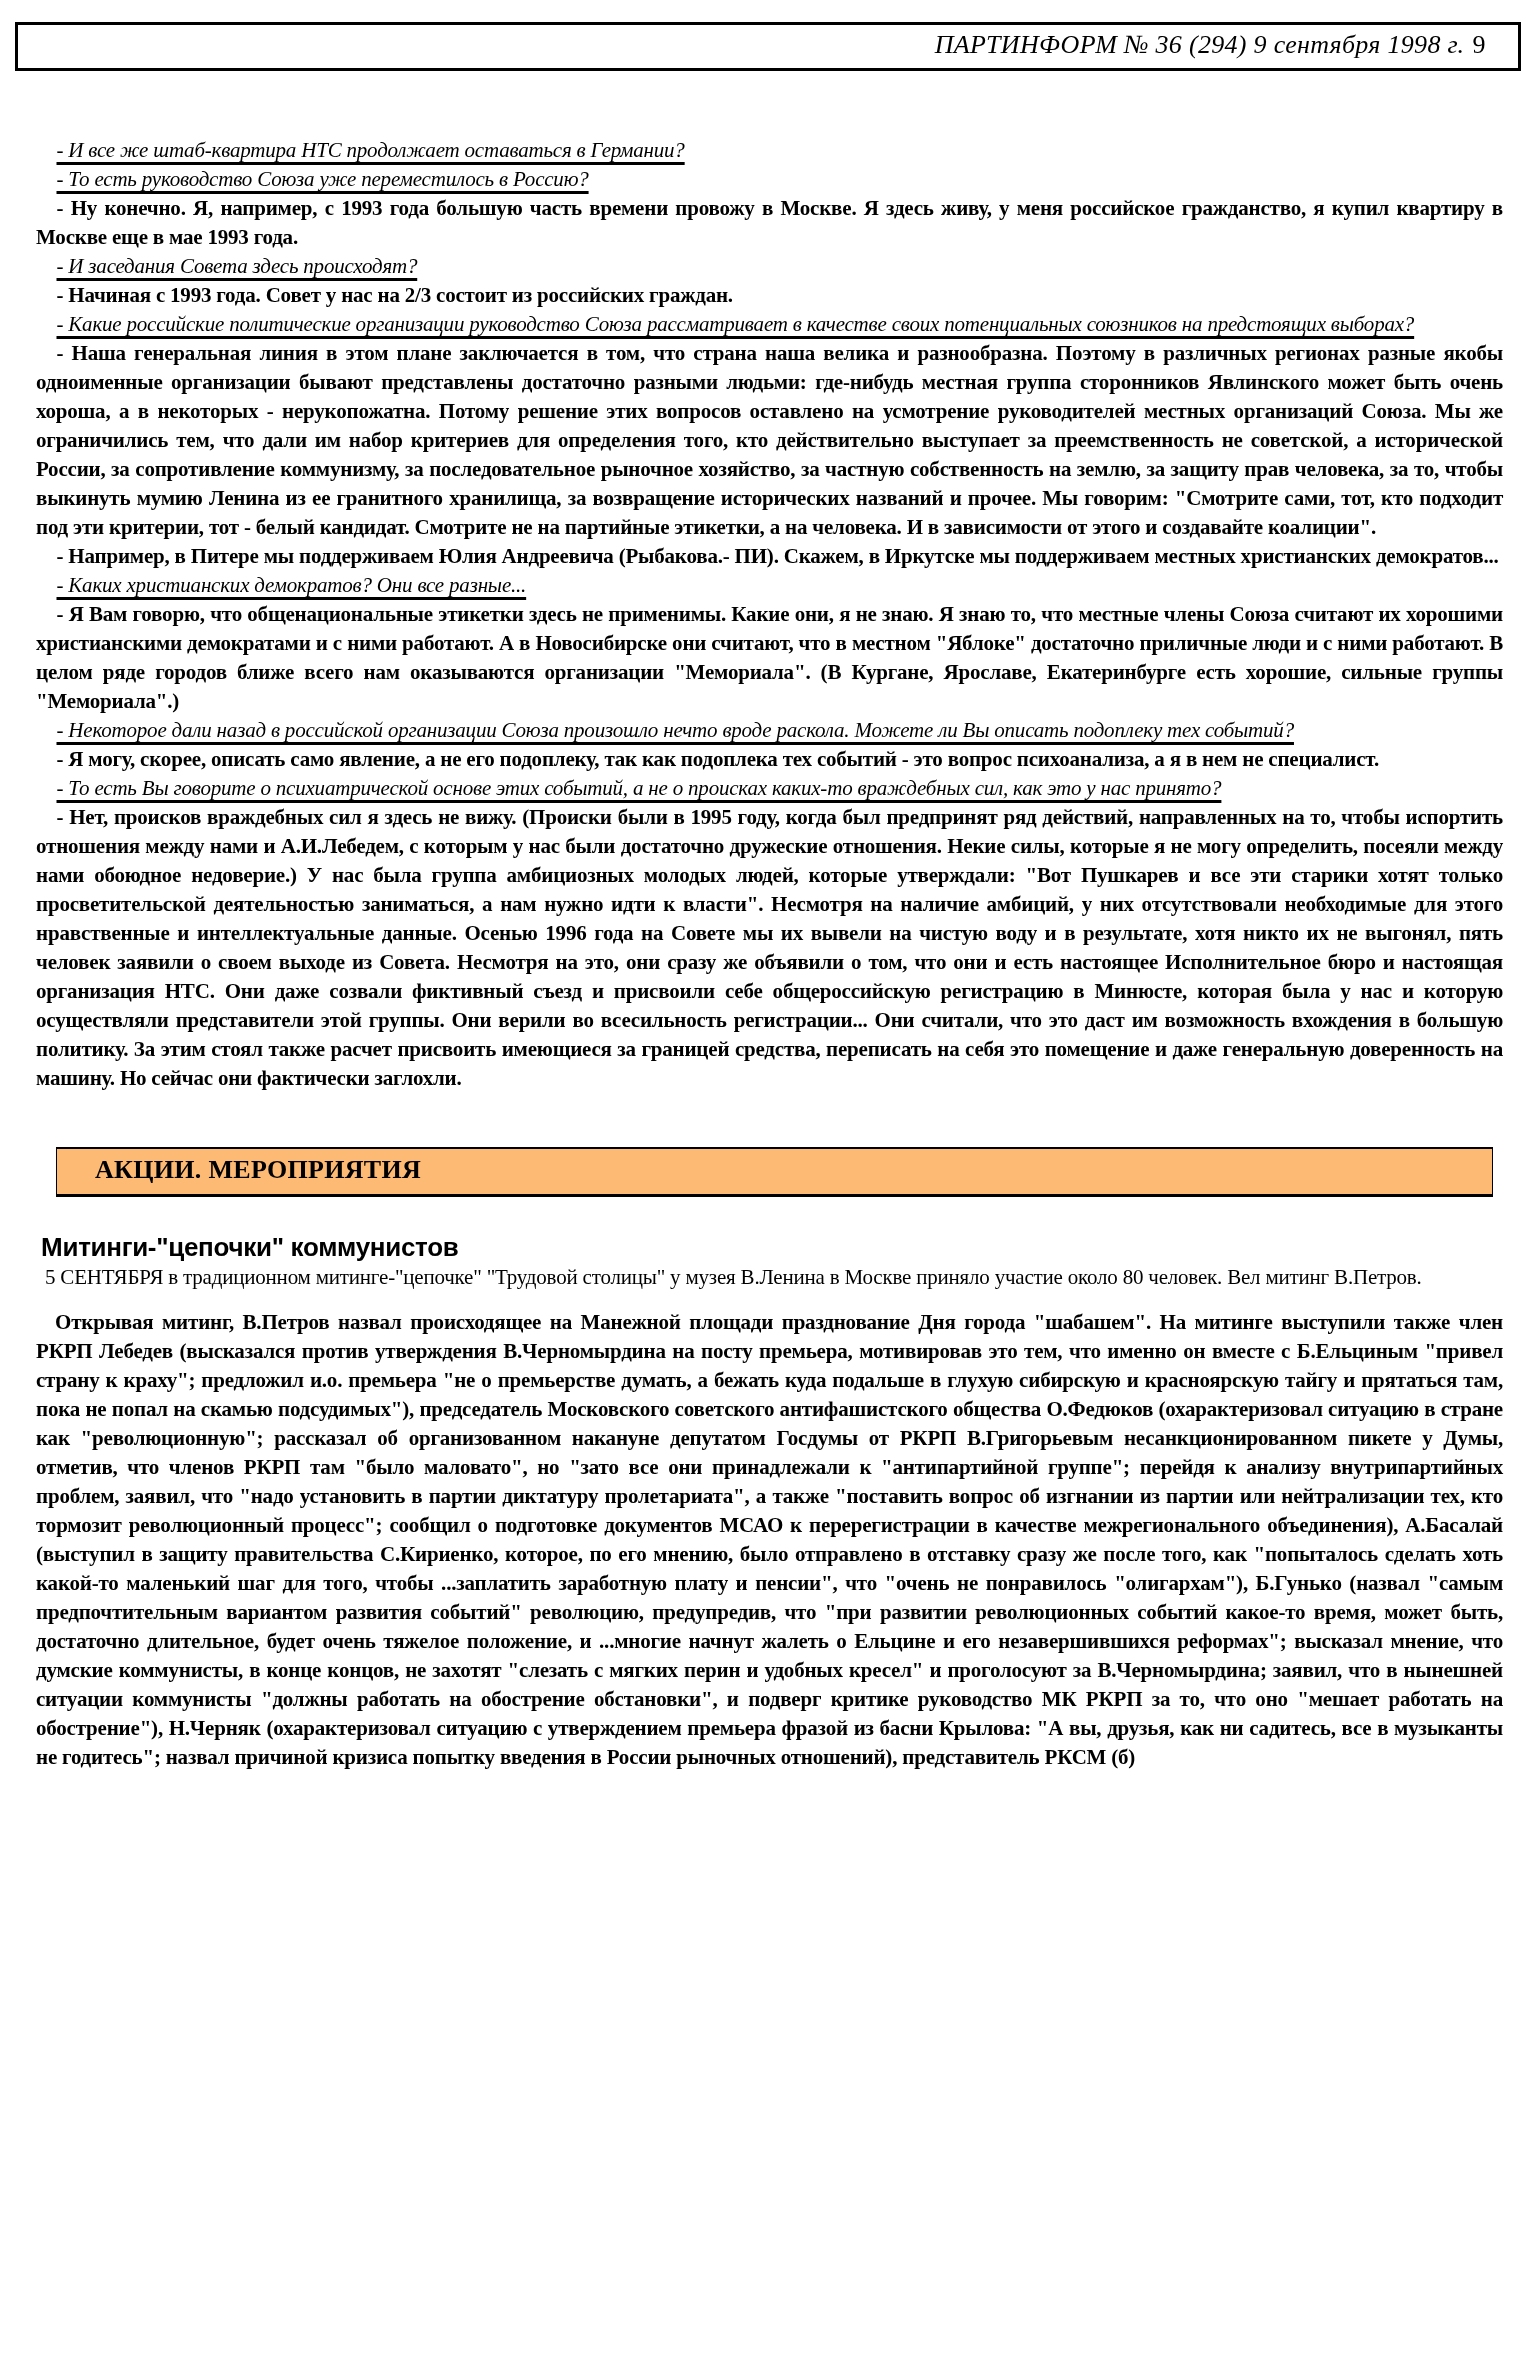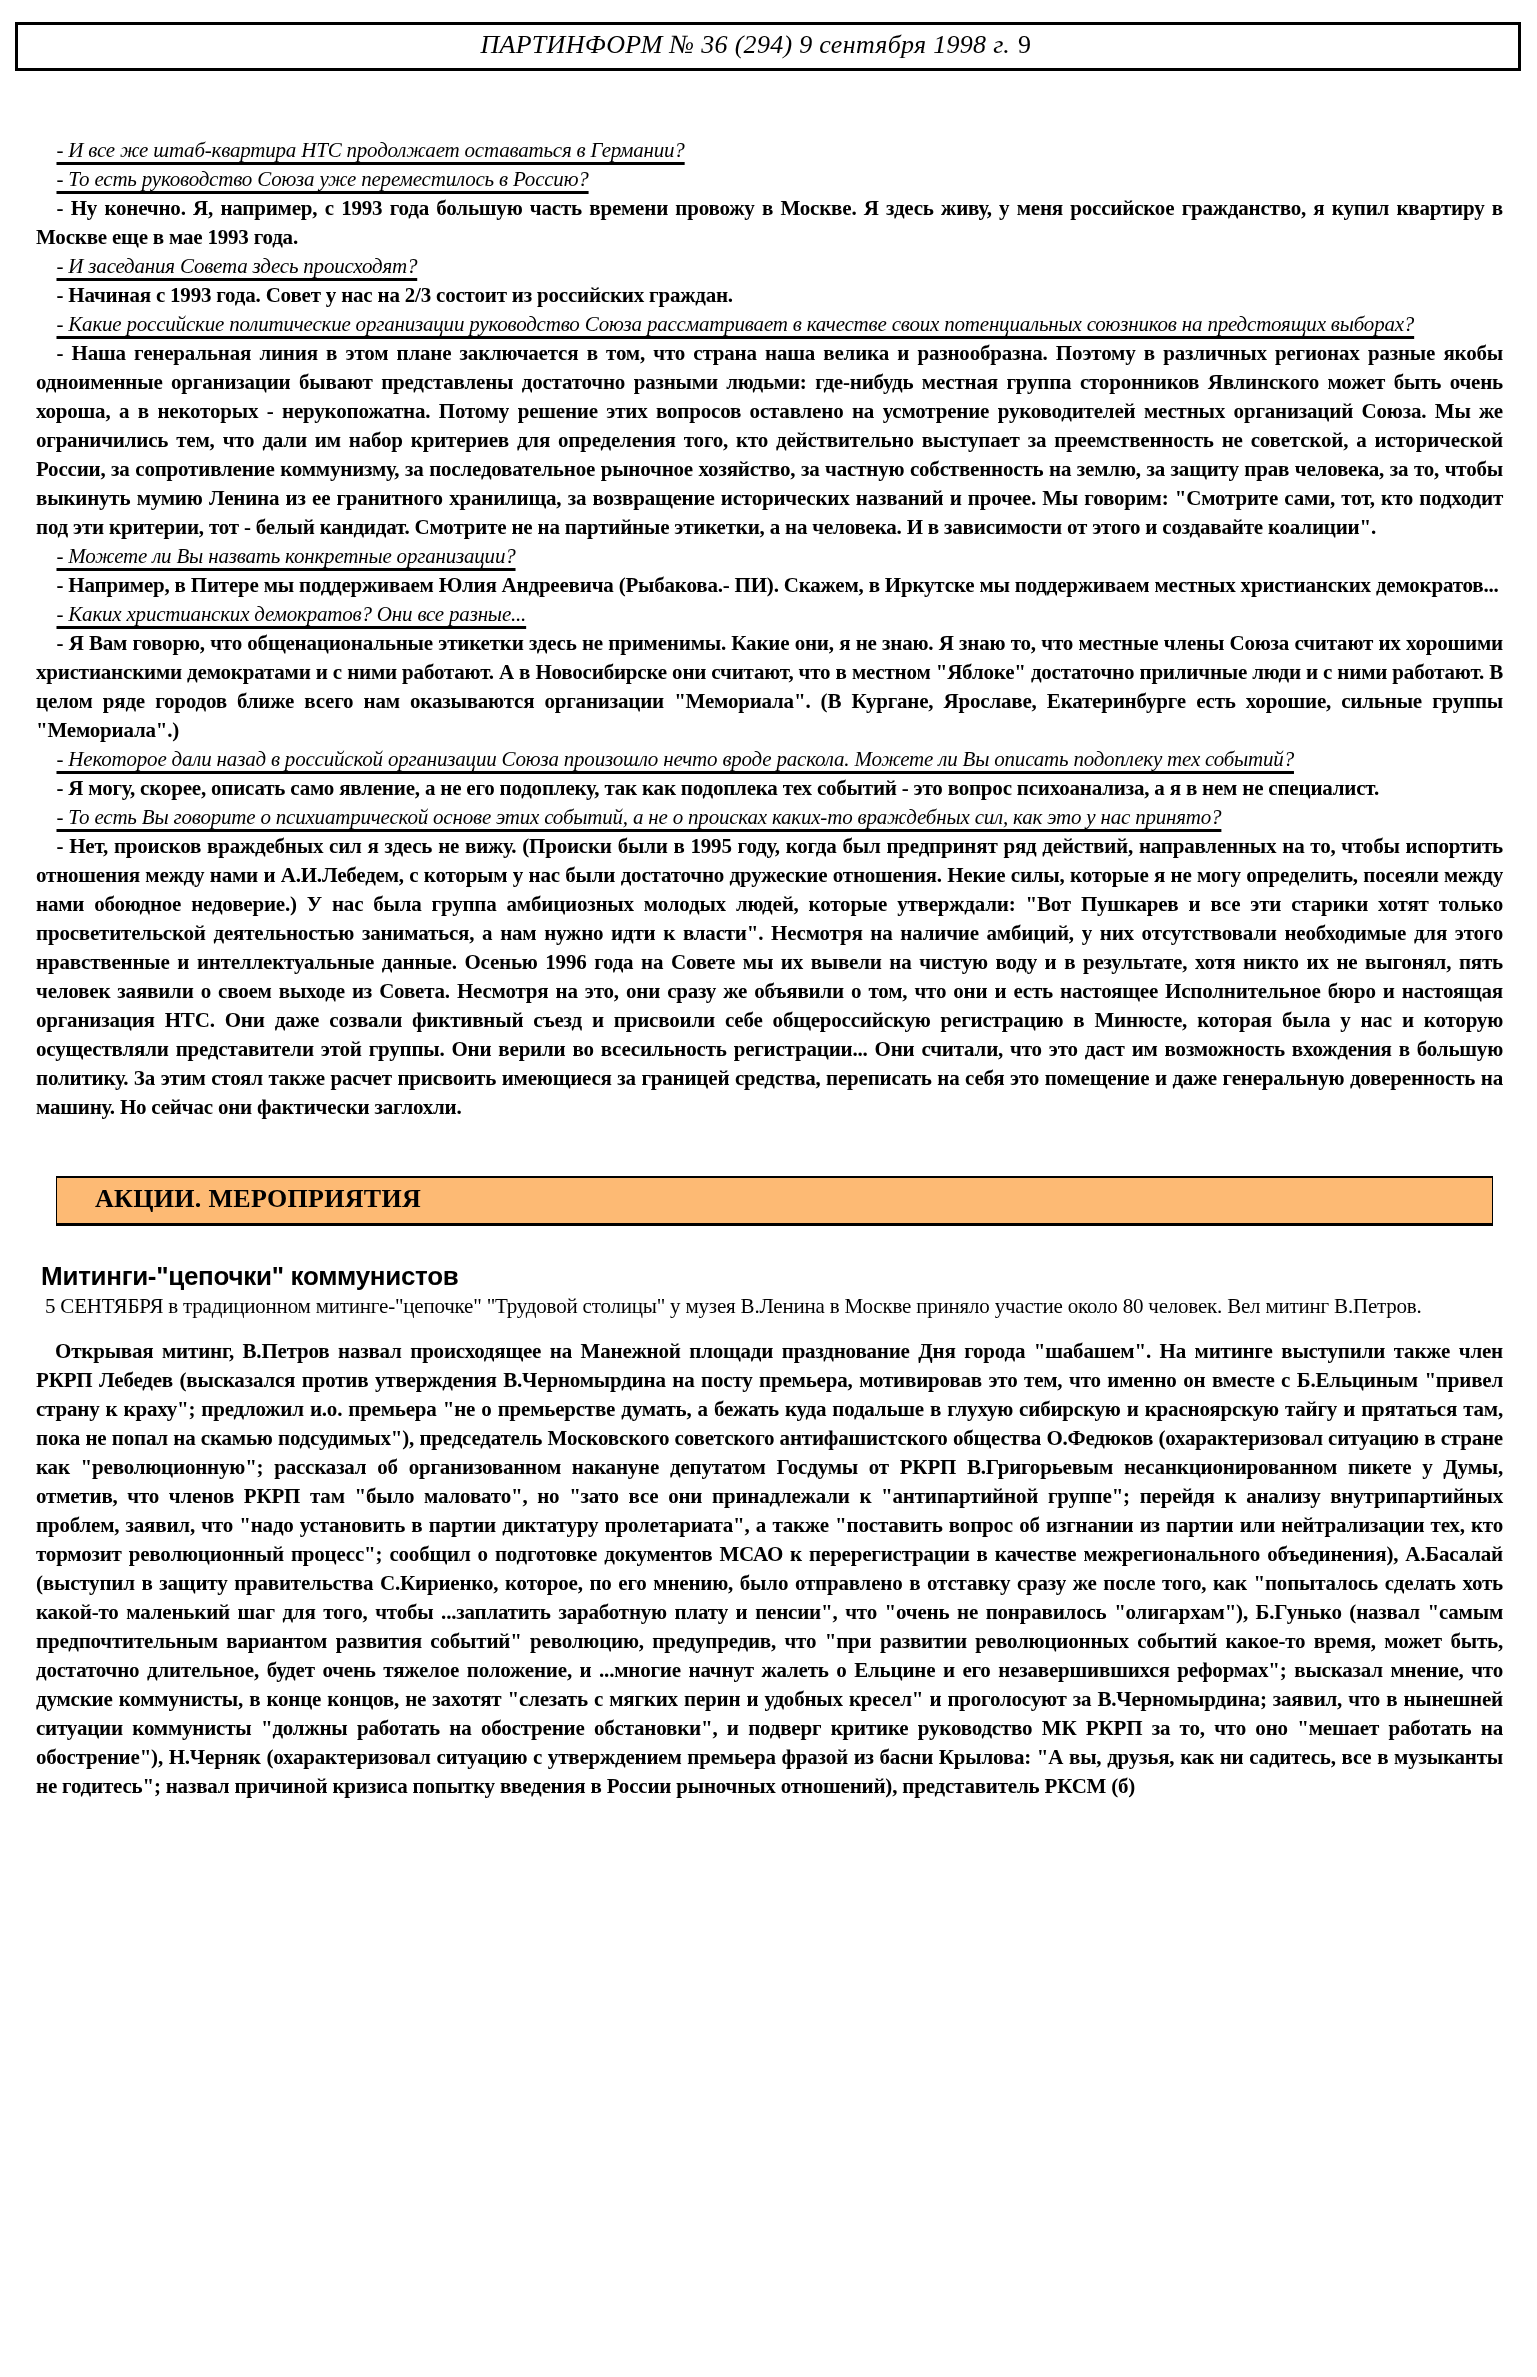--- a/index.html
+++ b/index.html
@@ -13,21 +13,21 @@
     font-family: "Liberation Sans", "DejaVu Sans", sans-serif;
     overflow: hidden;
   }
   .header-box {
     position: absolute;
     left: 15.4px; top: 22px;
     width: 1506px; height: 49px;
     border: 3.2px solid #000000;
     display: flex;
     align-items: center;
-    justify-content: center;
+    justify-content: flex-end;
     padding: 0 33px 2.6px 7.7px;
     font-family: "Liberation Serif", "DejaVu Serif", serif;
     font-size: 26px;
     gap: 8px;
   }
   .header-title { font-style: italic; letter-spacing: 0.3px; }
   .header-pagenum { font-style: normal; }
   .content {
     position: absolute;
     left: 36px; top: 136px;
@@ -88,21 +88,20 @@
   <div class="content">
 
     <div id="interview" class="interview">
         <p class="q"><span class="q-text">- И все же штаб-квартира НТС продолжает оставаться в Германии?</span></p>
         <p class="q"><span class="q-text">- То есть руководство Союза уже переместилось в Россию?</span></p>
         <p class="a">- Ну конечно. Я, например, с 1993 года большую часть времени провожу в Москве. Я здесь живу, у меня российское гражданство, я купил квартиру в Москве еще в мае 1993 года.</p>
         <p class="q"><span class="q-text">- И заседания Совета здесь происходят?</span></p>
         <p class="a">- Начиная с 1993 года. Совет у нас на 2/3 состоит из российских граждан.</p>
         <p class="q"><span class="q-text">- Какие российские политические организации руководство Союза рассматривает в качестве своих потенциальных союзников на предстоящих выборах?</span></p>
         <p class="a">- Наша генеральная линия в этом плане заключается в том, что страна наша велика и разнообразна. Поэтому в различных регионах разные якобы одноименные организации бывают представлены достаточно разными людьми: где-нибудь местная группа сторонников Явлинского может быть очень хороша, а в некоторых - нерукопожатна. Потому решение этих вопросов оставлено на усмотрение руководителей местных организаций Союза. Мы же ограничились тем, что дали им набор критериев для определения того, кто действительно выступает за преемственность не советской, а исторической России, за сопротивление коммунизму, за последовательное рыночное хозяйство, за частную собственность на землю, за защиту прав человека, за то, чтобы выкинуть мумию Ленина из ее гранитного хранилища, за возвращение исторических названий и прочее. Мы говорим: "Смотрите сами, тот, кто подходит под эти критерии, тот - белый кандидат. Смотрите не на партийные этикетки, а на человека. И в зависимости от этого и создавайте коалиции".</p>
-        <p class="q"><span class="q-text">- Можете ли Вы назвать конкретные организации?</span></p>
         <p class="a">- Например, в Питере мы поддерживаем Юлия Андреевича (Рыбакова.- ПИ). Скажем, в Иркутске мы поддерживаем местных христианских демократов...</p>
         <p class="q"><span class="q-text">- Каких христианских демократов? Они все разные...</span></p>
         <p class="a">- Я Вам говорю, что общенациональные этикетки здесь не применимы. Какие они, я не знаю. Я знаю то, что местные члены Союза считают их хорошими христианскими демократами и с ними работают. А в Новосибирске они считают, что в местном "Яблоке" достаточно приличные люди и с ними работают. В целом ряде городов ближе всего нам оказываются организации "Мемориала". (В Кургане, Ярославе, Екатеринбурге есть хорошие, сильные группы "Мемориала".)</p>
         <p class="q"><span class="q-text">- Некоторое дали назад в российской организации Союза произошло нечто вроде раскола. Можете ли Вы описать подоплеку тех событий?</span></p>
         <p class="a">- Я могу, скорее, описать само явление, а не его подоплеку, так как подоплека тех событий - это вопрос психоанализа, а я в нем не специалист.</p>
         <p class="q"><span class="q-text">- То есть Вы говорите о психиатрической основе этих событий, а не о происках каких-то враждебных сил, как это у нас принято?</span></p>
         <p class="a">- Нет, происков враждебных сил я здесь не вижу. (Происки были в 1995 году, когда был предпринят ряд действий, направленных на то, чтобы испортить отношения между нами и А.И.Лебедем, с которым у нас были достаточно дружеские отношения. Некие силы, которые я не могу определить, посеяли между нами обоюдное недоверие.) У нас была группа амбициозных молодых людей, которые утверждали: "Вот Пушкарев и все эти старики хотят только просветительской деятельностью заниматься, а нам нужно идти к власти". Несмотря на наличие амбиций, у них отсутствовали необходимые для этого нравственные и интеллектуальные данные. Осенью 1996 года на Совете мы их вывели на чистую воду и в результате, хотя никто их не выгонял, пять человек заявили о своем выходе из Совета. Несмотря на это, они сразу же объявили о том, что они и есть настоящее Исполнительное бюро и настоящая организация НТС. Они даже созвали фиктивный съезд и присвоили себе общероссийскую регистрацию в Минюсте, которая была у нас и которую осуществляли представители этой группы. Они верили во всесильность регистрации... Они считали, что это даст им возможность вхождения в большую политику. За этим стоял также расчет присвоить имеющиеся за границей средства, переписать на себя это помещение и даже генеральную доверенность на машину. Но сейчас они фактически заглохли.</p>
       </div>
 
     <div class="section-box">

